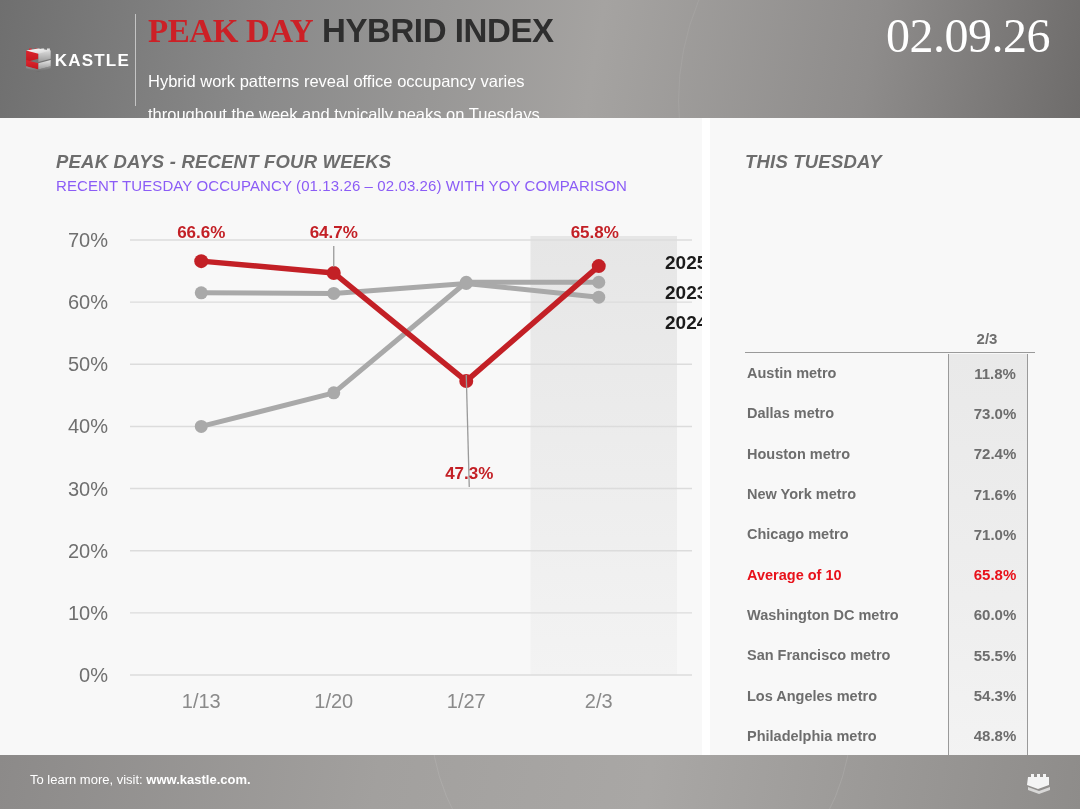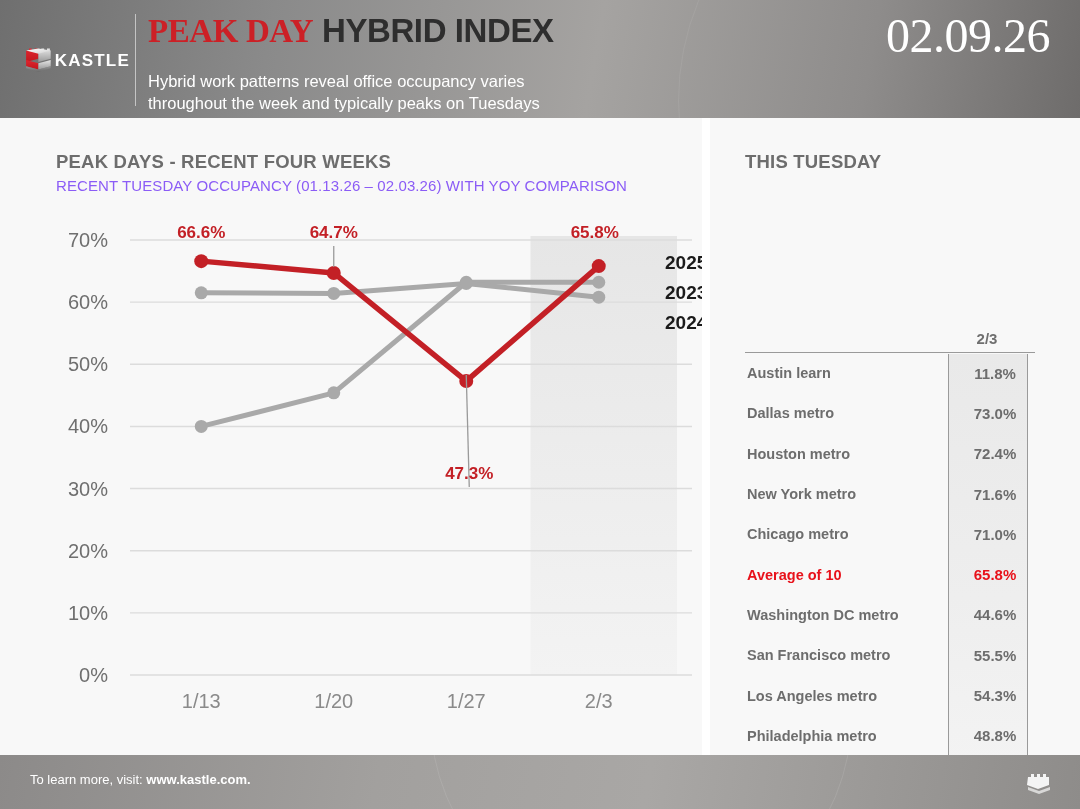--- a/index.html
+++ b/index.html
@@ -57,20 +57,21 @@
     position: absolute; left: 0; top: 118px; width: 1080px; height: 637px;
     background: #f7f7f7;
   }
   .panel-left  { position: absolute; left: 0;   top: 0; width: 702px; height: 637px; background: #f8f8f8; }
   .panel-gap   { position: absolute; left: 702px; top: 0; width: 8px;  height: 637px; background: #ffffff; }
   .panel-right { position: absolute; left: 710px; top: 0; width: 370px; height: 637px; background: #f8f8f8; }
 
   .sect-title {
     position: absolute; color: #6d6d6d; font-size: 18.5px; font-weight: bold;
     letter-spacing: 0.2px;
+    font-style: italic;
   }
   .sect-sub {
     position: absolute; color: #8b5cf6; font-size: 15px; font-weight: 500;
     letter-spacing: 0.1px;
   }
 
   
   .chart { position: absolute; left: 0; top: 0; width: 702px; height: 637px; }
   .chart svg { display: block; }
   .ytick {
@@ -181,21 +182,21 @@
     </div>
 
     <div class="hdr-divider"></div>
 
     <div class="hdr-text">
       <div class="hdr-title">
         <span class="t-red">PEAK DAY</span>
         <span class="t-dark">HYBRID INDEX</span>
       </div>
       <div class="hdr-sub">Hybrid work patterns reveal office occupancy varies</div>
-      <div class="hdr-sub" style="margin-top:1px">throughout the week and typically peaks on Tuesdays</div>
+      <div class="hdr-sub" style="margin-top:12px">throughout the week and typically peaks on Tuesdays</div>
     </div>
 
     <div class="hdr-date">02.09.26</div>
   </div>
 
   <div class="body-area">
 
     <div class="panel-left">
       <div class="sect-title" style="left:56px; top:33px;">PEAK DAYS - RECENT FOUR WEEKS</div>
       <div class="sect-sub" style="left:56px; top:59px;">RECENT TUESDAY OCCUPANCY (01.13.26 – 02.03.26) WITH YOY COMPARISON</div>
@@ -286,21 +287,21 @@
 
     <div class="valcol"></div>
 
     <div class="tbl">
       <div class="tbl-head">
         <div class="hcell">2/3</div>
       </div>
       <div class="tbl-rule"></div>
       <div id="table-body">
           <div class="row">
-            <div class="name">Austin learn</div>
+            <div class="name">Austin metro</div>
             <div class="val">11.8%</div>
           </div>
           <div class="row">
             <div class="name">Dallas metro</div>
             <div class="val">73.0%</div>
           </div>
           <div class="row">
             <div class="name">Houston metro</div>
             <div class="val">72.4%</div>
           </div>
@@ -311,21 +312,21 @@
           <div class="row">
             <div class="name">Chicago metro</div>
             <div class="val">71.0%</div>
           </div>
           <div class="row hl">
             <div class="name">Average of 10</div>
             <div class="val">65.8%</div>
           </div>
           <div class="row">
             <div class="name">Washington DC metro</div>
-            <div class="val">44.6%</div>
+            <div class="val">60.0%</div>
           </div>
           <div class="row">
             <div class="name">San Francisco metro</div>
             <div class="val">55.5%</div>
           </div>
           <div class="row">
             <div class="name">Los Angeles metro</div>
             <div class="val">54.3%</div>
           </div>
           <div class="row">

